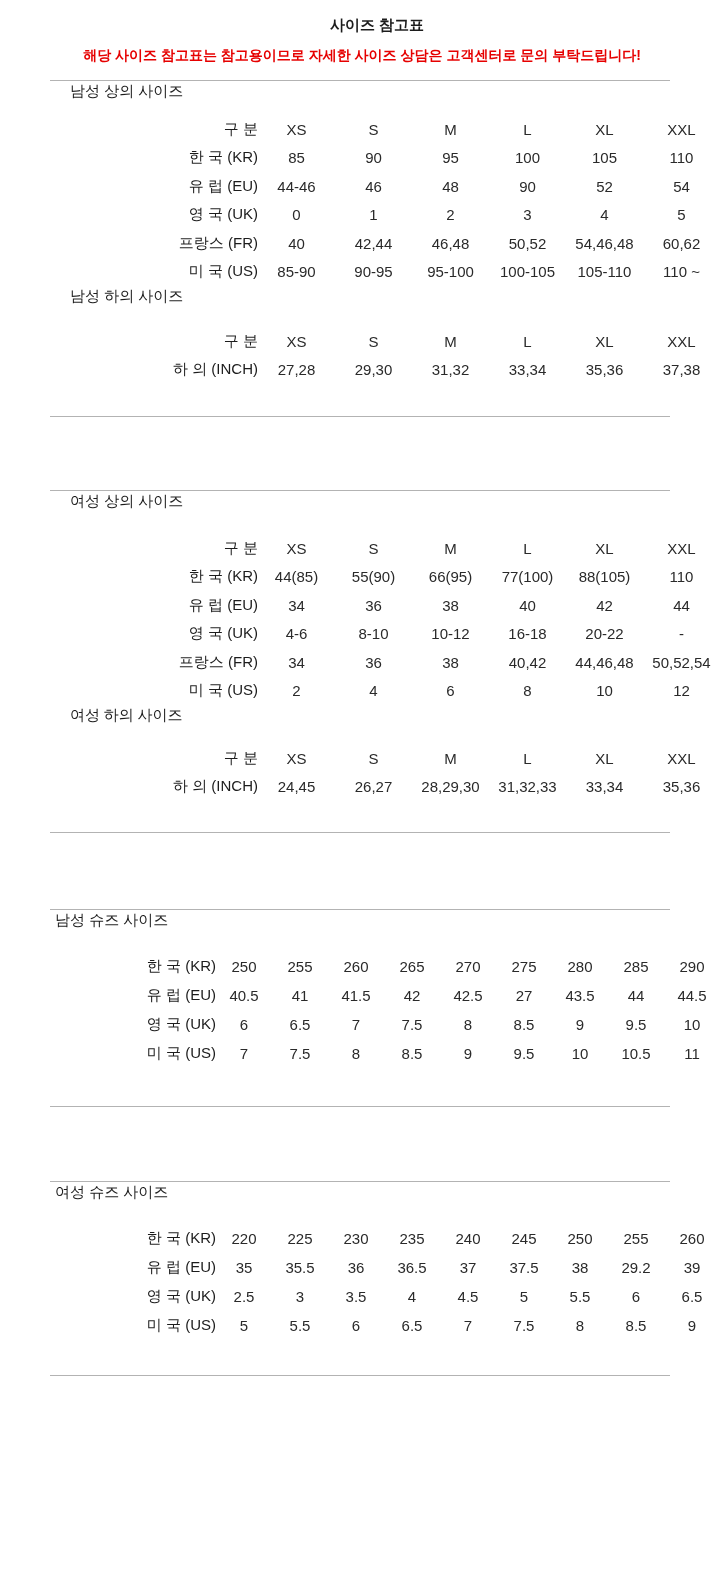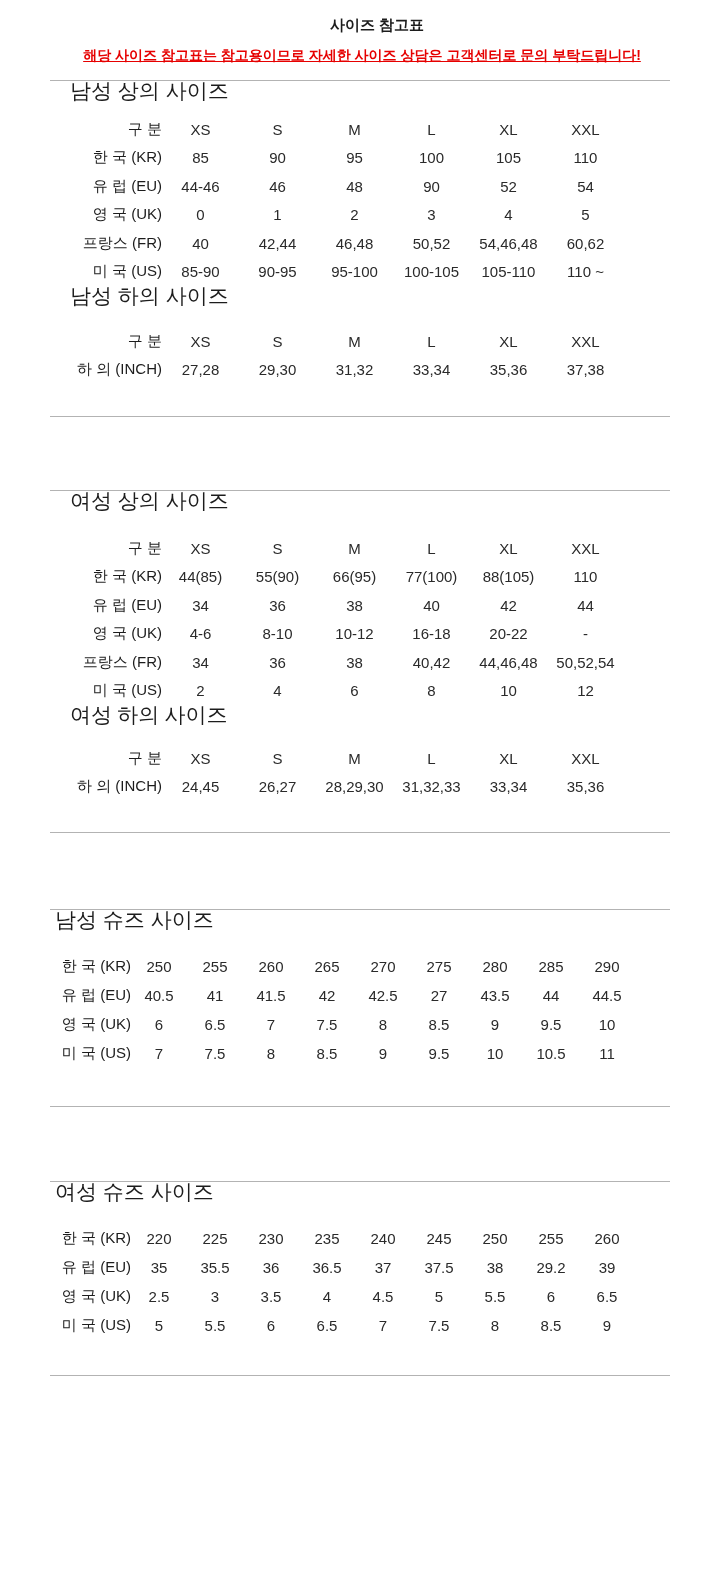--- a/index.html
+++ b/index.html
@@ -24,40 +24,39 @@
     color: #1c1c1c;
     padding-left: 34px;
   }
   .notice {
     margin: 11px 0 0 4px;
     font-size: 14px;
     font-weight: 700;
     line-height: 18px;
     text-align: center;
     color: #e60000;
-    text-decoration: underline;
   }
 
   .divider {
     border: none;
     border-top: 1px solid #b3b3b3;
     margin: 0 50px;
     height: 0;
   }
   .d1 { margin-top: 16px; }
   .d2 { margin-top: 32px; }
   .d3 { margin-top: 73px; }
   .d4 { margin-top: 31px; }
   .d5 { margin-top: 76px; }
   .d6 { margin-top: 38px; }
   .d7 { margin-top: 74px; }
   .d8 { margin-top: 35px; }
 
   .sec-title {
-    font-size: 21px;
+    font-size: 15px;
     font-weight: 500;
     line-height: 20px;
     color: #1c1c1c;
   }
   .sec-title.apparel { margin: 0 0 0 70px; }
   .sec-title.shoes   { margin: 0 0 0 55px; }
 
   .mt-sec1 { margin-top: 32px; }
   .mt-sec2 { margin-top: 45px; }
   .mt-sec3 { margin-top: 29px; }
@@ -69,20 +68,21 @@
   .mt-t1 { margin-top: 14px; }
   .mt-t2 { margin-top: 21px; }
   .mt-t3 { margin-top: 23px; }
   .mt-t4 { margin-top: 19px; }
   .mt-t5 { margin-top: 22px; }
   .mt-t6 { margin-top: 22px; }
 
   .t-row {
     display: flex;
     align-items: center;
+    justify-content: flex-end;
   }
   .apparel-table .t-row { height: 28.5px; }
   .shoes-table   .t-row { height: 29px; }
 
   .t-label {
     text-align: right;
     color: #1c1c1c;
     white-space: nowrap;
   }
   .apparel-table .t-label { width: 162px; }

